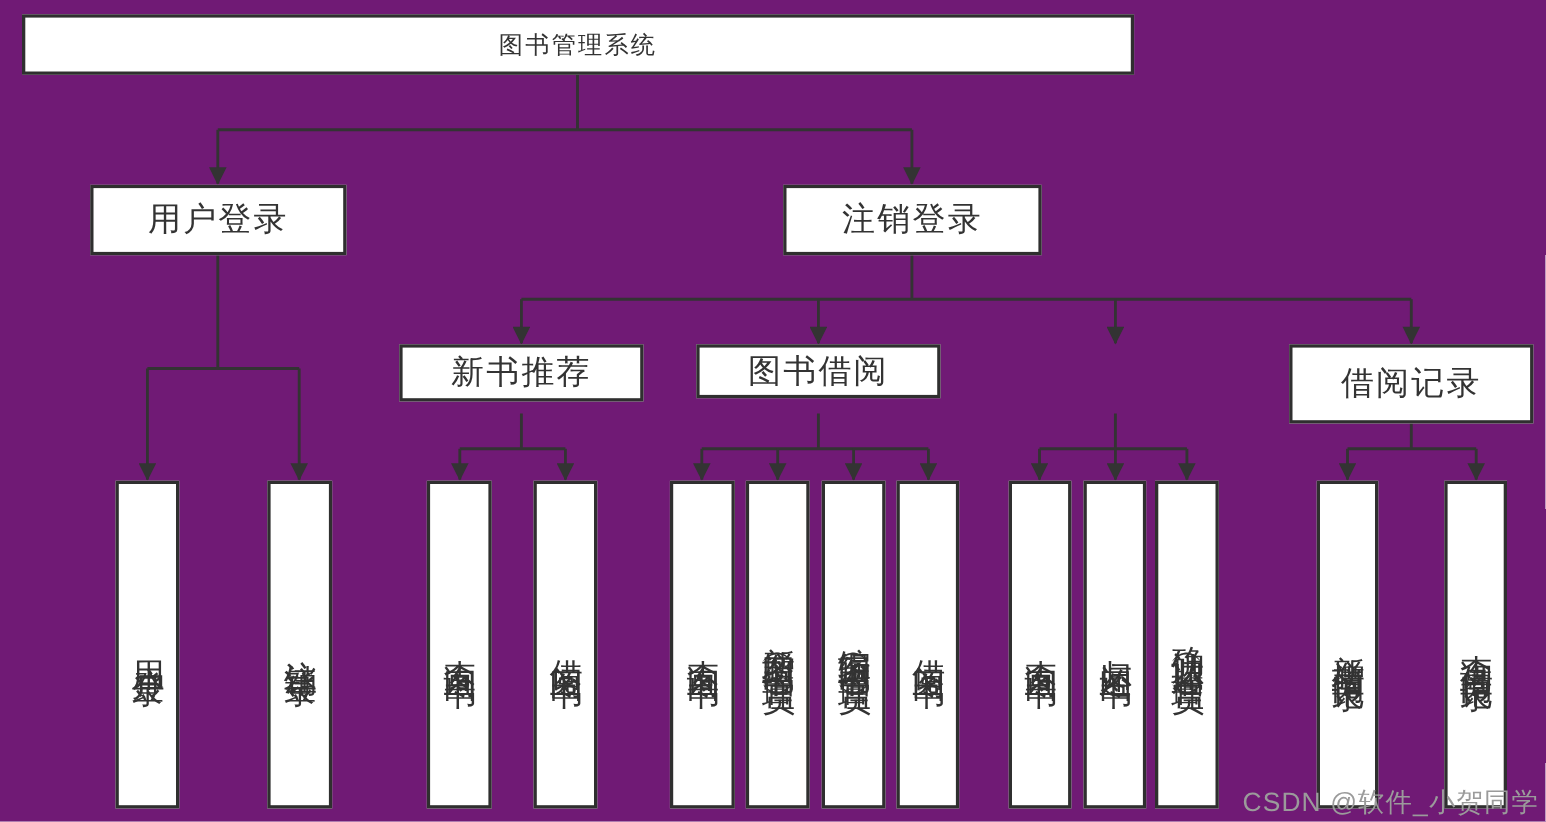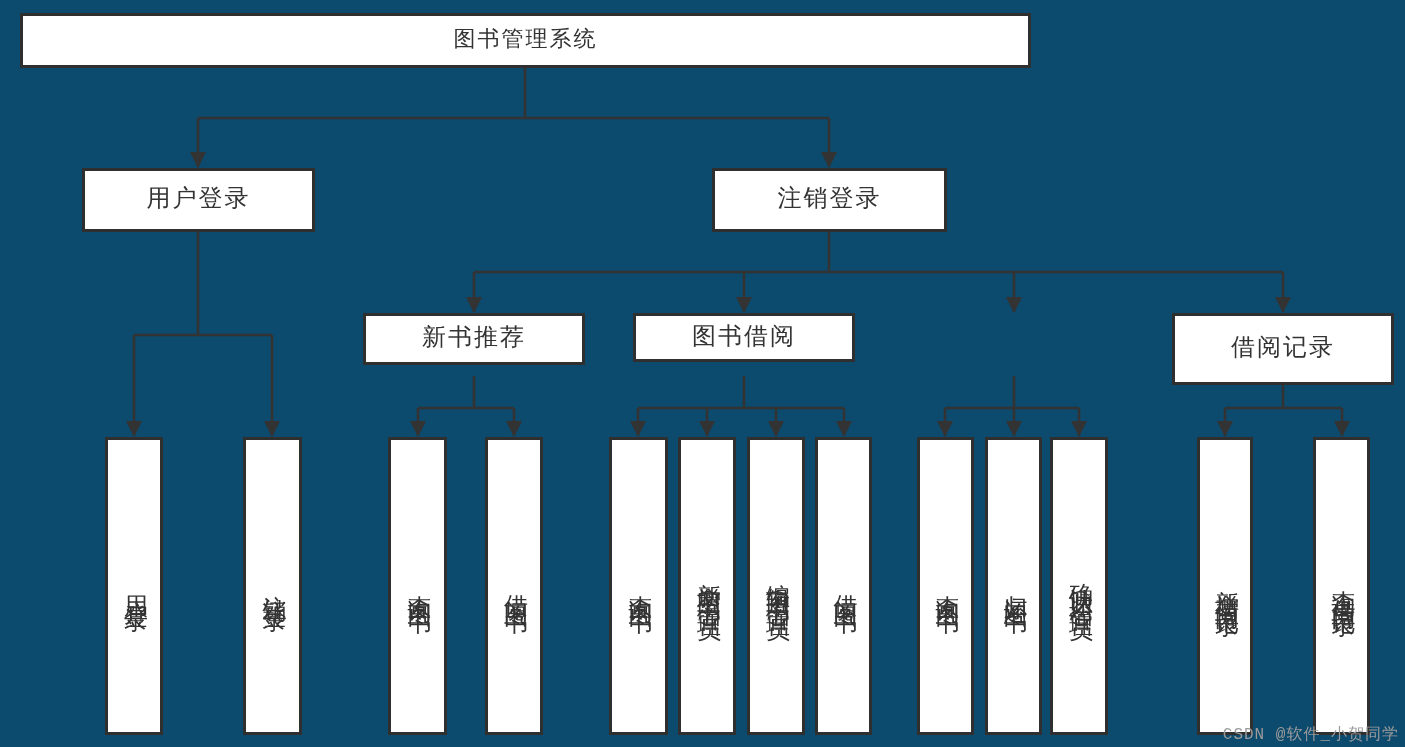--- a/index.html
+++ b/index.html
@@ -1,41 +1,41 @@
 <!DOCTYPE html>
 <html><head>
 <meta charset="utf-8">
 <style>
   html,body{margin:0;padding:0;background:#ffffff;}
   .stage{
     position:relative;
     width:1405px;height:747px;
-    background:#0c4a6e;
-    font-family:Liberation Mono, monospace;
+    background:#701a75;
+    font-family:Liberation Sans, sans-serif;
     overflow:hidden;
   }
   .lines{position:absolute;left:0;top:0;}
   .ln{stroke:#333333;stroke-width:2.6;fill:none;}
   .node{
     position:absolute;box-sizing:border-box;
     background:#ffffff;border:3px solid #2f2f2f;
     display:flex;align-items:center;justify-content:center;
-    color:#333333;font-size:24px;letter-spacing:2px;
+    color:#333333;font-size:30px;letter-spacing:2px;
     line-height:1.25;text-align:center;white-space:nowrap;
   }
   .root{font-size:22px;}
   .vert{
     writing-mode:vertical-rl;
     text-orientation:mixed;
     letter-spacing:5px;
     white-space:normal;
   }
   .watermark{
     position:absolute;right:6px;bottom:2px;
-    font-size:16px;color:#9b9b9b;letter-spacing:1px;
+    font-size:24px;color:#9b9b9b;letter-spacing:1px;
     z-index:9;
     margin-left:12px;
   }
 </style>
 </head>
 <body>
 
 <div class="stage">
 
   <svg class="lines" width="1405" height="747" viewBox="0 0 1405 747">

